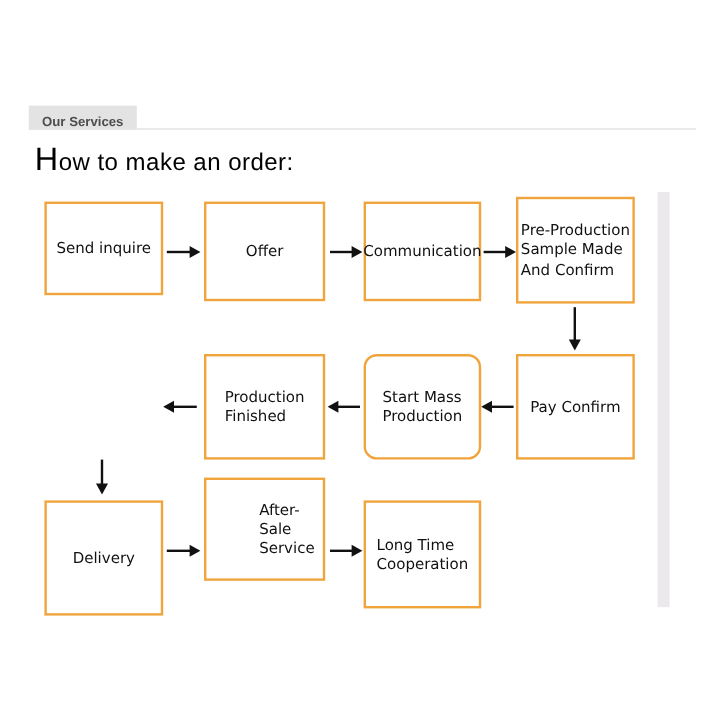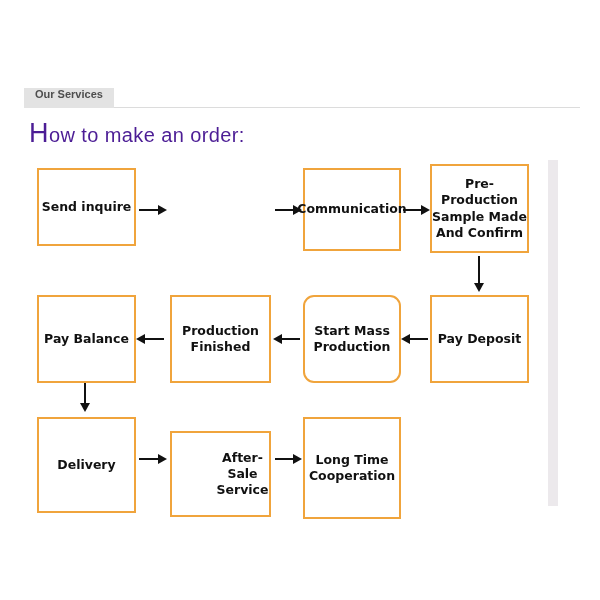--- a/index.html
+++ b/index.html
@@ -7,50 +7,50 @@
     width:600px; height:600px; background:#ffffff; position:relative;
     font-family:"Liberation Sans", sans-serif; overflow:hidden;
   }
   .stage { position:absolute; inset:0; }
 
   
   .divider { position:absolute; left:24px; top:107px; width:556px; height:1px; background:#dcdcdc; }
   .tab {
     position:absolute; left:24px; top:88px; height:20px; background:#e3e3e3;
     color:#4e4e4e; font-size:11px; font-weight:bold;
-    display:flex; align-items:flex-start; padding:0 11px; z-index:2;
+    display:flex; align-items:flex-end; padding:0 11px; z-index:2;
   }
 
   
   .heading {
     position:absolute; left:29px; top:118px; margin:0;
-    font-size:20px; font-weight:400; color:#4c1d95; letter-spacing:0.4px;
+    font-size:20px; font-weight:400; color:#000000; letter-spacing:0.4px;
   }
   .heading::first-letter { font-size:27px; }
 
   
   .box {
     position:absolute; background:#ffffff; border:2px solid #f0a43c;
     display:flex; align-items:center; justify-content:center; box-sizing:border-box;
   }
   .lbl {
-    font-family:"DejaVu Sans", sans-serif; font-weight:bold; font-size:12.5px;
-    line-height:1.3; color:#111111; text-align:center; white-space:pre-line;
+    font-family:"DejaVu Sans", sans-serif; font-weight:normal; font-size:12.5px;
+    line-height:1.3; color:#111111; white-space:pre-line;
   }
   .b-r1c1{left:37px;top:168px;width:99px;height:78px;}
   .b-r1c2{left:170px;top:168px;width:101px;height:83px;}
   .b-r1c3{left:303px;top:168px;width:98px;height:83px;}
   .b-r1c4{left:430px;top:164px;width:99px;height:89px;}
   .b-r2c1{left:37px;top:295px;width:99px;height:88px;}
   .b-r2c2{left:170px;top:295px;width:101px;height:88px;}
   .b-r2c3{left:303px;top:295px;width:98px;height:88px;border-radius:11px;}
   .b-r2c4{left:430px;top:295px;width:99px;height:88px;}
   .b-r3c1{left:37px;top:417px;width:99px;height:96px;}
-  .b-r3c2{left:170px;top:431px;width:101px;height:86px;padding-left:44px;}
-  .b-r3c3{left:303px;top:417px;width:98px;height:102px;}
+  .b-r3c2{left:170px;top:398px;width:101px;height:86px;padding-left:44px;}
+  .b-r3c3{left:303px;top:417px;width:98px;height:90px;}
 
   
   .ar { position:absolute; height:2px; background:#111111; }
   .ar::after {
     content:""; position:absolute; top:-4px; width:0; height:0;
     border-top:5px solid transparent; border-bottom:5px solid transparent;
   }
   .ar.right::after { right:-8px; border-left:9px solid #111111; }
   .ar.left::after  { left:-8px;  border-right:9px solid #111111; }
   .a-r1g1{left:139px;top:209px;width:20px;}
@@ -83,42 +83,42 @@
   <div class="divider"></div>
   <div class="tab">
     <span>Our Services</span>
   </div>
 
   <h1 class="heading">How to make an order:</h1>
 
   <div class="box b-r1c1">
     <span class="lbl">Send inquire</span>
   </div>
+  <div class="box b-r1c2">
+    <span class="lbl">Offer</span>
+  </div>
   <div class="box b-r1c3">
     <span class="lbl">Communication</span>
   </div>
   <div class="box b-r1c4">
     <span class="lbl">Pre-Production
 Sample Made
 And Confirm</span>
   </div>
 
-  <div class="box b-r2c1">
-    <span class="lbl">Pay Balance</span>
-  </div>
   <div class="box b-r2c2">
     <span class="lbl">Production
 Finished</span>
   </div>
   <div class="box b-r2c3">
     <span class="lbl">Start Mass
 Production</span>
   </div>
   <div class="box b-r2c4">
-    <span class="lbl">Pay Deposit</span>
+    <span class="lbl">Pay Confirm</span>
   </div>
 
   <div class="box b-r3c1">
     <span class="lbl">Delivery</span>
   </div>
   <div class="box b-r3c2">
     <span class="lbl">After-Sale
 Service</span>
   </div>
   <div class="box b-r3c3">

